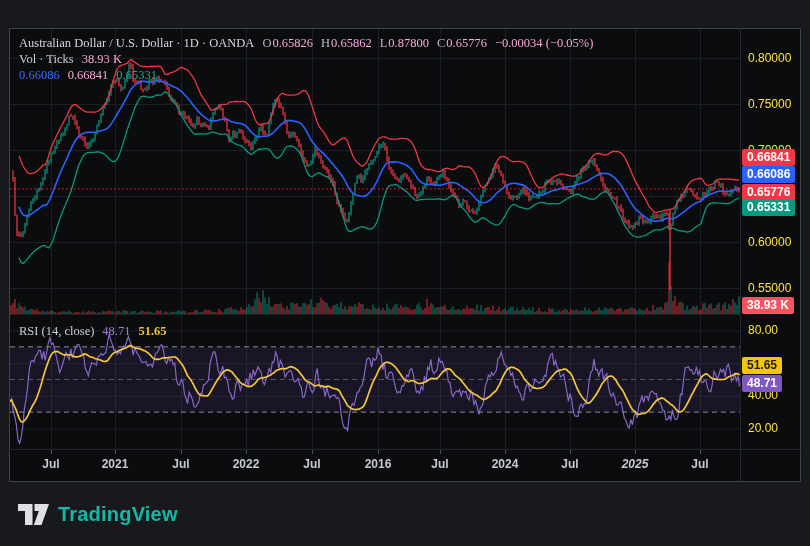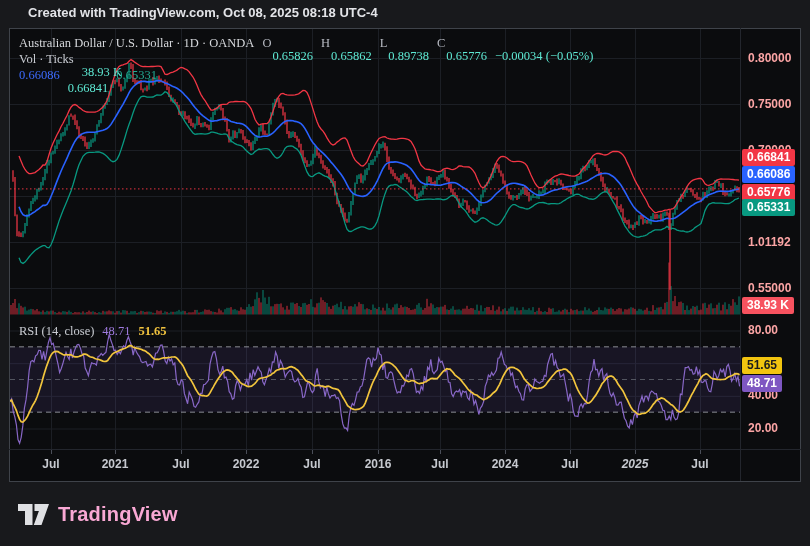--- a/index.html
+++ b/index.html
@@ -7,37 +7,36 @@
         font-family:"Liberation Sans",sans-serif;-webkit-font-smoothing:antialiased;}
   .snapshot-header{position:absolute;left:28px;top:4px;height:18px;line-height:18px;
         font-size:13px;font-weight:700;color:#e3e4e8;white-space:nowrap;z-index:12;}
   .panel{position:absolute;left:9px;top:28px;width:792px;height:454px;box-sizing:border-box;
         background:#0b0c0e;border:1px solid #3f434a;z-index:1;}
   #chart-svg{position:absolute;left:0;top:0;z-index:5;}
   .legend{position:absolute;left:19px;display:flex;gap:8px;font-size:12.5px;line-height:15px;
         white-space:nowrap;z-index:10;color:#d6d8dc;font-family:Liberation Serif, serif;}
   .legend .pair{display:inline-flex;gap:1px;}
   .letter{color:#b9bcc4;font-style:normal;}
-  .red{color:#5eead4;margin-top:13px;} .blue{color:#3d6bff;} .green{color:#22ab94;}
+  .red{color:#f9a8d4;} .blue{color:#3d6bff;} .green{color:#22ab94;}
   .purple{color:#9f7bdf;} .yellow{color:#f0c23e;font-weight:700;}
   .dimtx{color:#c9ccd2;}
-  .axis-label{position:absolute;left:748px;font-size:12px;line-height:15px;color:#fca5a5;z-index:8;font-weight:bold;}
+  .axis-label{position:absolute;left:748px;font-size:12px;line-height:15px;color:#fde047;z-index:8;}
   .badge{position:absolute;left:742px;font-size:12px;font-weight:700;line-height:15px;
         padding:1px 5px;border-radius:2px;z-index:11;}
   .time-label{position:absolute;top:457px;transform:translateX(-50%);font-size:12px;
         font-weight:600;color:#c6c9cf;z-index:10;}
   .logo-row{position:absolute;left:18px;top:501px;display:flex;align-items:center;gap:9px;z-index:12;}
-  .logo-text{font-size:20px;font-weight:700;color:#f9a8d4;letter-spacing:0.2px;}
+  .logo-text{font-size:20px;font-weight:700;color:#14b8a6;letter-spacing:0.2px;}
 </style>
 </head>
 <body>
 
 <div class="page">
 
-  <div class="snapshot-header">Created with TradingView.com, Oct 08, 2025 08:18 UTC-4</div>
 
   <div class="panel"></div>
 
   <svg id="chart-svg" width="810" height="546">
       <defs>
         <clipPath id="mainClip">
           <rect x="10" y="29" width="730" height="286"></rect>
         </clipPath>
         <clipPath id="rsiClip">
           <rect x="10" y="319" width="730" height="130"></rect>
@@ -838,21 +837,21 @@
     <span class="pair">
         <i class="letter">O</i>
         <span class="red">0.65826</span>
       </span>
     <span class="pair">
         <i class="letter">H</i>
         <span class="red">0.65862</span>
       </span>
     <span class="pair">
         <i class="letter">L</i>
-        <span class="red">0.89738</span>
+        <span class="red">0.87800</span>
       </span>
     <span class="pair">
         <i class="letter">C</i>
         <span class="red">0.65776</span>
       </span>
     <span class="red">−0.00034 (−0.05%)</span>
   </div>
 
   <div class="legend" style="top:51.5px">
     <span class="dimtx">Vol · Ticks</span>
@@ -875,21 +874,21 @@
     <svg width="31" height="27" viewBox="0 0 31 27">
       <polygon points="0,3 14.5,3 14.5,24 7,24 7,10 0,10" fill="#dfe0e3"></polygon>
       <polygon points="16.5,3 31,3 23.5,24 15.8,24 20.9,10 16.5,10" fill="#dfe0e3"></polygon>
     </svg>
     <span class="logo-text">TradingView</span>
   </div>
 
 <div class="axis-label" style="top: 50.5px;">0.80000</div>
     <div class="axis-label" style="top: 96.5px;">0.75000</div>
     <div class="axis-label" style="top: 142.5px;">0.70000</div>
-    <div class="axis-label" style="top: 234.5px;">1.01192</div>
+    <div class="axis-label" style="top: 234.5px;">0.60000</div>
     <div class="axis-label" style="top: 280.5px;">0.55000</div>
     <div class="axis-label" style="top: 323px; text-align: center;">80.00</div>
     <div class="axis-label" style="top: 388.333px;">40.00</div>
     <div class="axis-label" style="top: 421px;">20.00</div>
     <div class="badge" style="top: 148.5px; background: rgb(242, 54, 69); color: rgb(255, 255, 255);">0.66841</div>
     <div class="badge" style="top: 165.5px; background: rgb(41, 98, 255); color: rgb(255, 255, 255);">0.66086</div>
     <div class="badge" style="top: 183.5px; background: rgb(242, 54, 69); color: rgb(255, 255, 255);">0.65776</div>
     <div class="badge" style="top: 198.5px; background: rgb(8, 153, 129); color: rgb(255, 255, 255);">0.65331</div>
     <div class="badge" style="top: 296.5px; background: rgb(247, 82, 95); color: rgb(255, 255, 255);">38.93 K</div>
     <div class="badge" style="top: 356.5px; background: rgb(242, 197, 15); color: rgb(28, 28, 28);">51.65</div>

